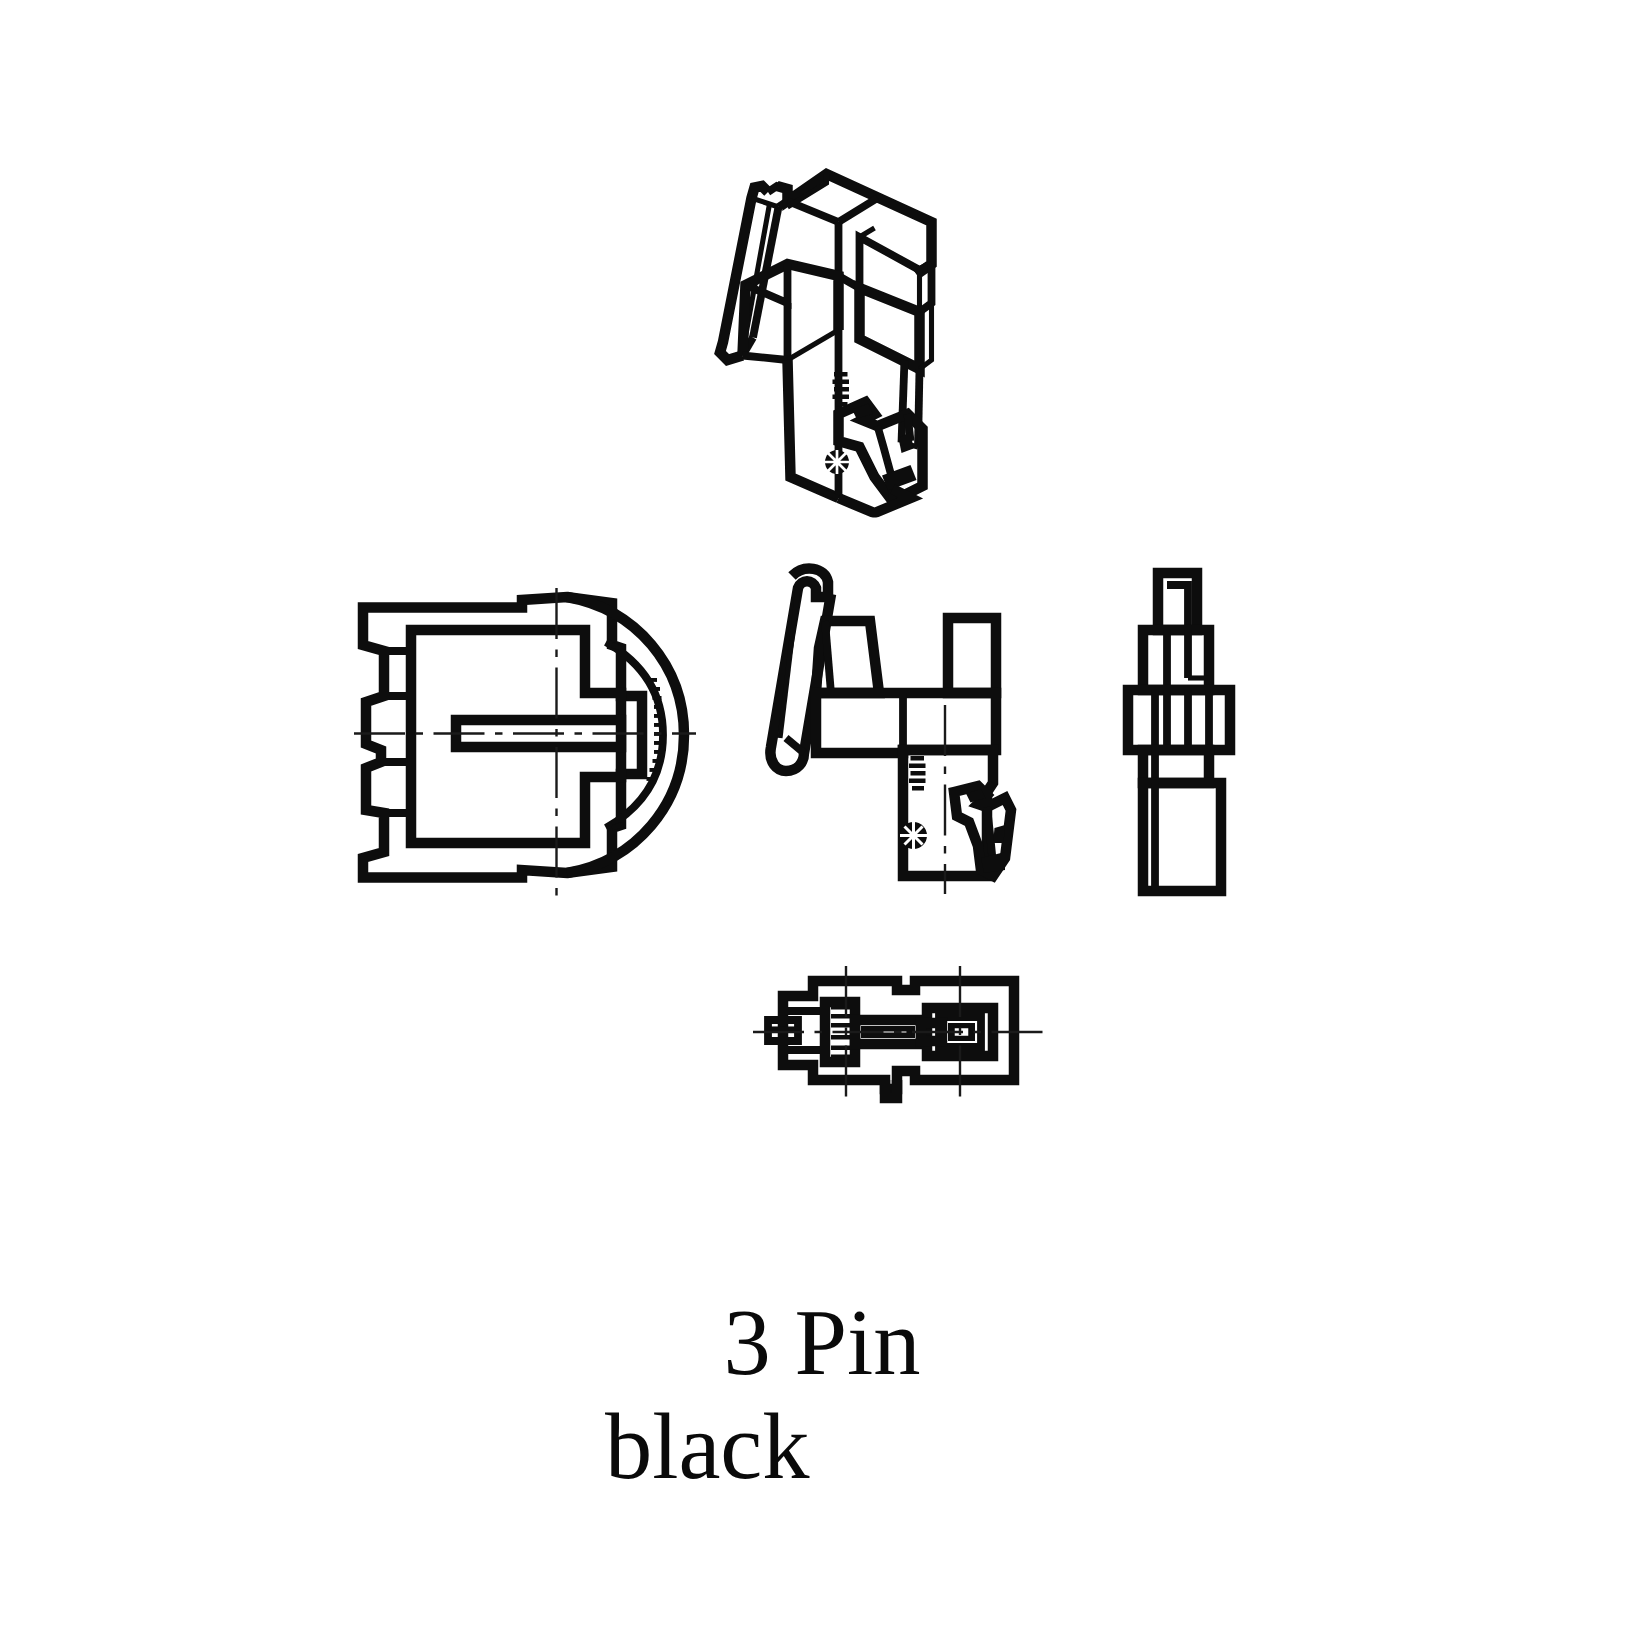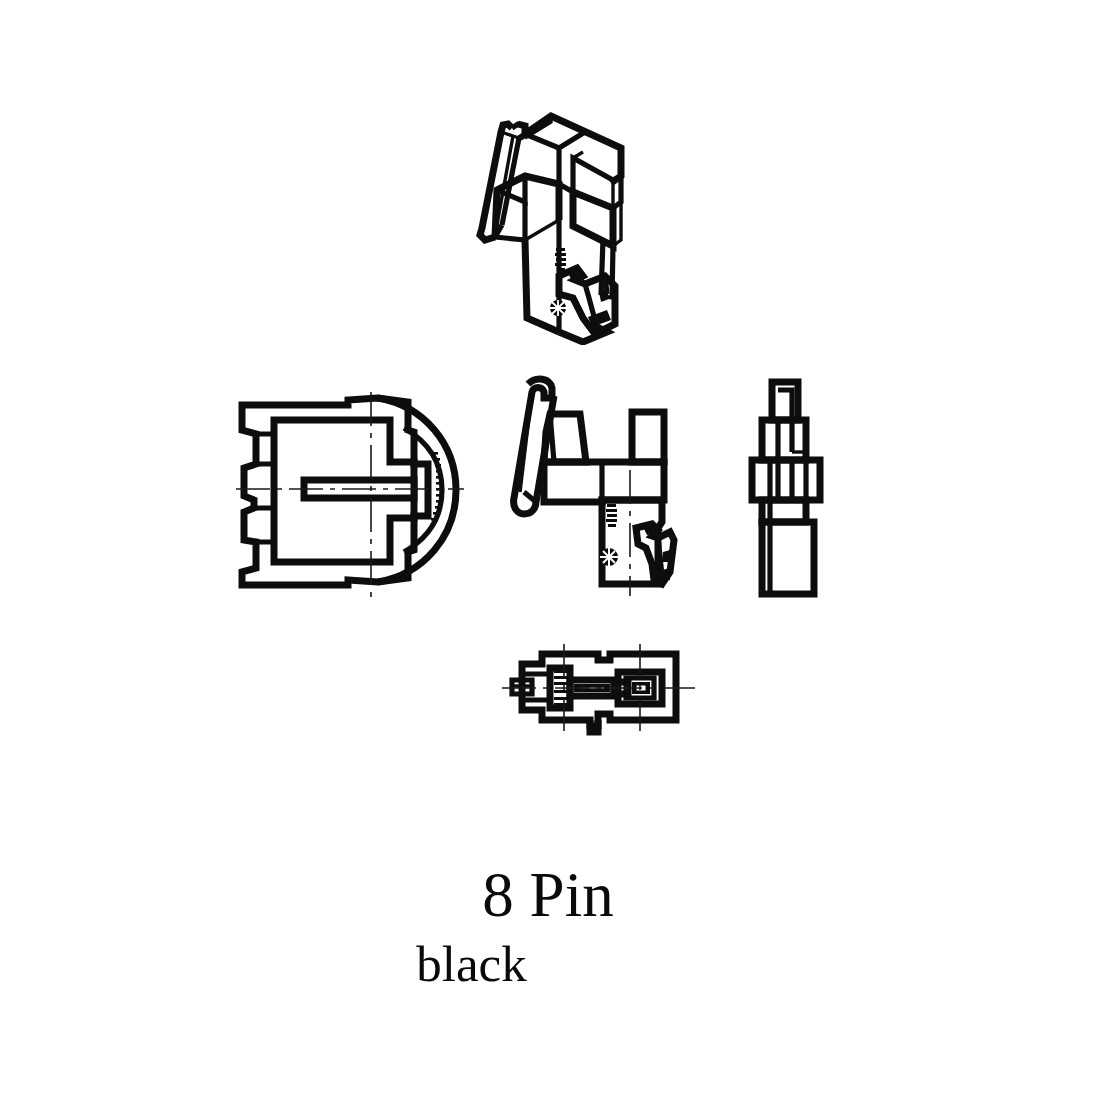--- a/index.html
+++ b/index.html
@@ -48,21 +48,21 @@
     line-height: 66px;
     color: #0a0a0a;
     font-family: "Liberation Serif", serif;
   }
   #caption-line2 {
     position: absolute;
     top: 931px;
     left: 0;
     width: 943px;
     text-align: center;
-    font-size: 51px;
+    font-size: 63px;
     line-height: 66px;
     color: #0a0a0a;
     font-family: "Liberation Serif", serif;
   }
 </style>
 </head>
 <body>
 
 <div id="page">
 
@@ -352,16 +352,16 @@
       <path class="thick" d="M 116 40 L 130 40 L 130 52 L 116 52 Z"></path>
 
       <path class="thick" d="M 92 78 L 92 90 L 100 90 L 100 78"></path>
     </g>
 
     <path class="centerline" d="M 4 46 L 204 46"></path>
     <path class="centerline" d="M 66 2 L 66 94"></path>
     <path class="centerline" d="M 142 2 L 142 94"></path>
   </svg>
 
-  <div id="caption-line1">8 Pin</div>
+  <div id="caption-line1">3 Pin</div>
   <div id="caption-line2">black</div>
 
 </div>
 
 </body></html>

